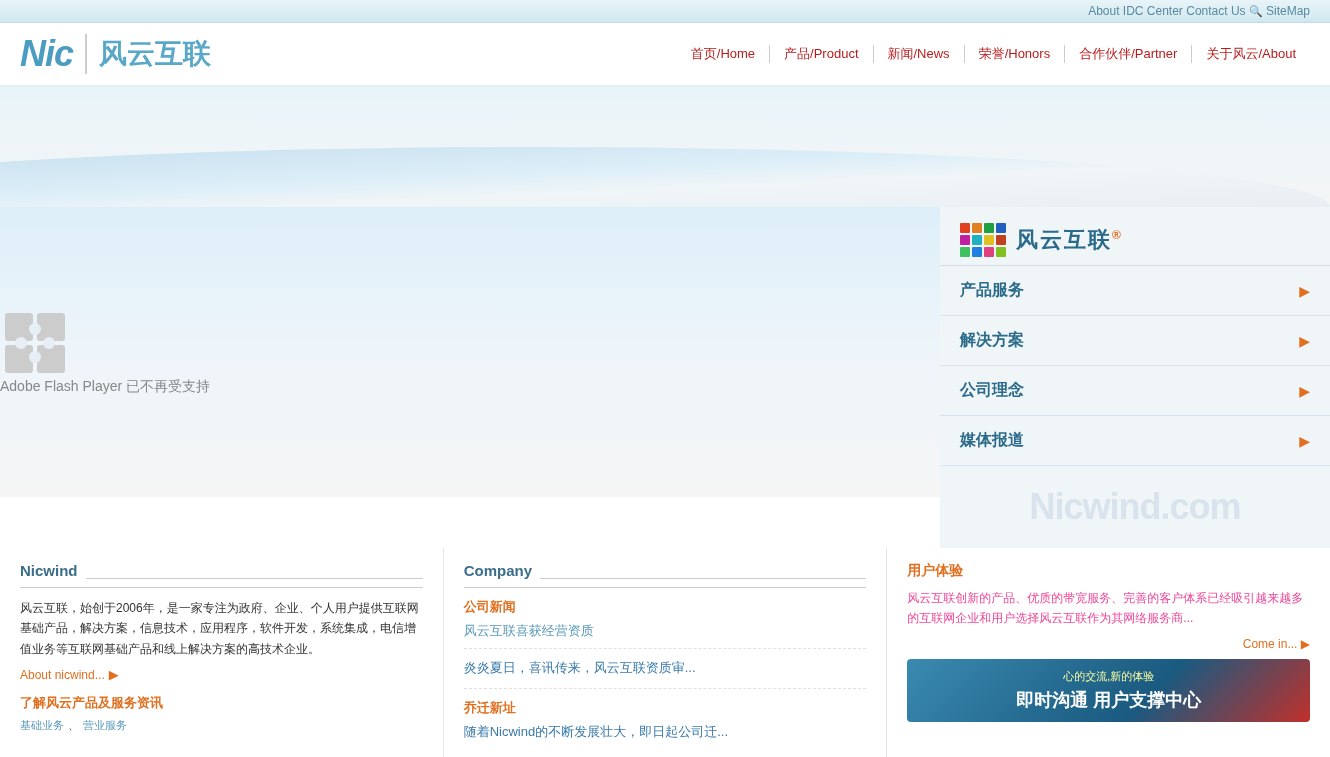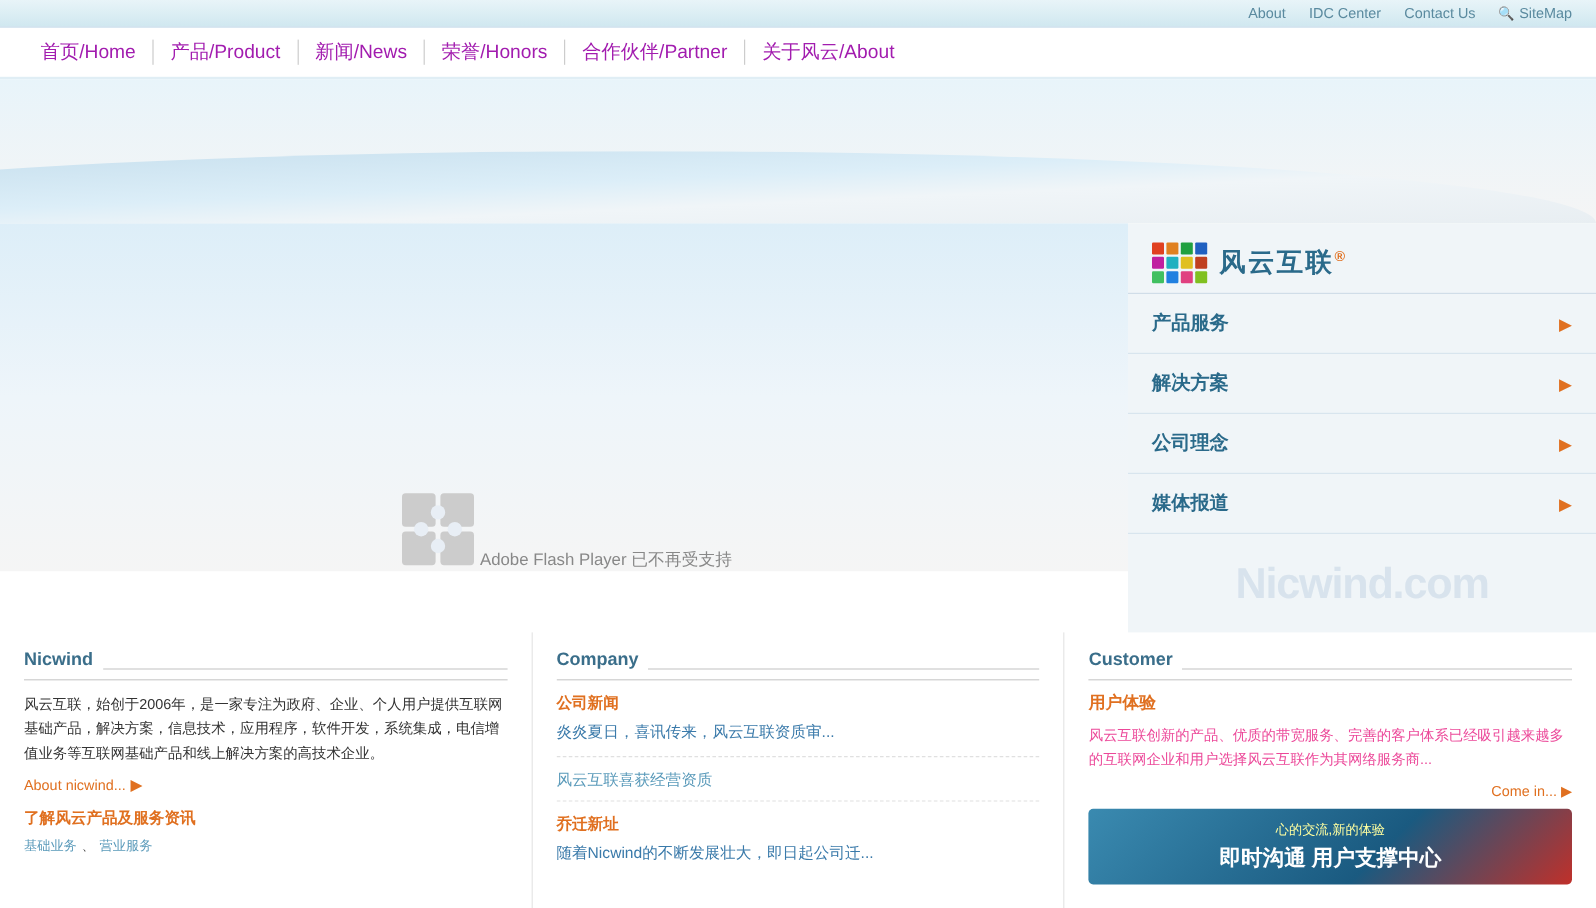--- a/index.html
+++ b/index.html
@@ -9,21 +9,20 @@
     .top-bar {
       background: linear-gradient(to bottom, #e8f4f8, #d0e8f0);
       text-align: right;
       padding: 4px 20px;
       font-size: 12px;
       border-bottom: 1px solid #c0d8e8;
     }
     .top-bar a {
       color: #5a8a9f;
       text-decoration: none;
-      margin-left: 16px;
     }
 
     
     .header {
       display: flex;
       align-items: center;
       padding: 10px 20px;
       border-bottom: 2px solid #e0eef5;
     }
     .logo {
@@ -48,24 +47,24 @@
       font-size: 28px;
       color: #5aa8c8;
       font-weight: bold;
     }
     .main-nav {
       display: flex;
       align-items: center;
       gap: 0;
     }
     .main-nav a {
-      color: #a21caf;
+      color: #b91c1c;
       text-decoration: none;
       padding: 0 14px;
-      font-size: 16px;
+      font-size: 13px;
       border-right: 1px solid #ccc;
     }
     .main-nav a:last-child { border-right: none; }
 
     
     .banner-area {
       position: relative;
       width: 100%;
       height: 120px;
       background: linear-gradient(to bottom, #e8f4fa, #f5f5f5);
@@ -90,22 +89,22 @@
     .left-content {
       flex: 1;
       padding: 0;
     }
 
     
     .flash-area {
       background: linear-gradient(to bottom, #ddeef8, #eef5fa, #f5f5f5);
       height: 290px;
       display: flex;
-      flex-direction: row;
-      align-items: flex-end;
+      flex-direction: column;
+      align-items: flex-start;
       justify-content: center;
       color: #999;
     }
     .flash-text {
       color: #888;
       font-size: 14px;
     }
 
     
     .right-sidebar {
@@ -316,20 +315,25 @@
   <a href="#">About</a>
   <a href="#">IDC Center</a>
   <a href="#">Contact Us</a>
   <a href="#">
     <span style="font-size:11px;">🔍</span>
     <span>SiteMap</span>
   </a>
 </div>
 
 <div class="header">
+  <div class="logo">
+    <span class="logo-nic">Nic</span>
+    <div class="logo-divider"></div>
+    <span class="logo-chinese">风云互联</span>
+  </div>
   <nav class="main-nav">
     <a href="#">首页/Home</a>
     <a href="#">产品/Product</a>
     <a href="#">新闻/News</a>
     <a href="#">荣誉/Honors</a>
     <a href="#">合作伙伴/Partner</a>
     <a href="#">关于风云/About</a>
   </nav>
 </div>
 
@@ -430,39 +434,35 @@
     </div>
   </div>
 
   <div class="col">
     <div class="col-header-tab">
       <span class="col-tab-label">Company</span>
       <div class="col-tab-line"></div>
     </div>
     <div class="col-section-title">公司新闻</div>
     <div class="news-item">
+      <a href="#" class="news-sub-link">风云互联喜获经营资质</a>
+    </div>
+    <div class="news-item">
       <a href="#" class="news-title-link">炎炎夏日，喜讯传来，风云互联资质审...</a>
-    </div>
-    <div class="news-item">
-      <a href="#" class="news-sub-link">风云互联喜获经营资质</a>
     </div>
     <div style="margin-top:8px;">
       <div class="col-section-title">乔迁新址</div>
       <div class="news-item">
         <a href="#" class="news-title-link">随着Nicwind的不断发展壮大，即日起公司迁...</a>
       </div>
     </div>
 
   </div>
 
   <div class="col">
-    <div class="col-header-tab">
-      <span class="col-tab-label">Customer</span>
-      <div class="col-tab-line"></div>
-    </div>
     <div class="user-experience-title">用户体验</div>
     <div class="user-experience-text">风云互联创新的产品、优质的带宽服务、完善的客户体系已经吸引越来越多的互联网企业和用户选择风云互联作为其网络服务商...</div>
     <a href="#" class="come-in-link">
       <span>Come in...</span> <span>▶</span>
     </a>
     <div class="support-banner">
       <div class="support-banner-title">心的交流,新的体验</div>
       <div class="support-banner-main">即时沟通 用户支撑中心</div>
     </div>
 

